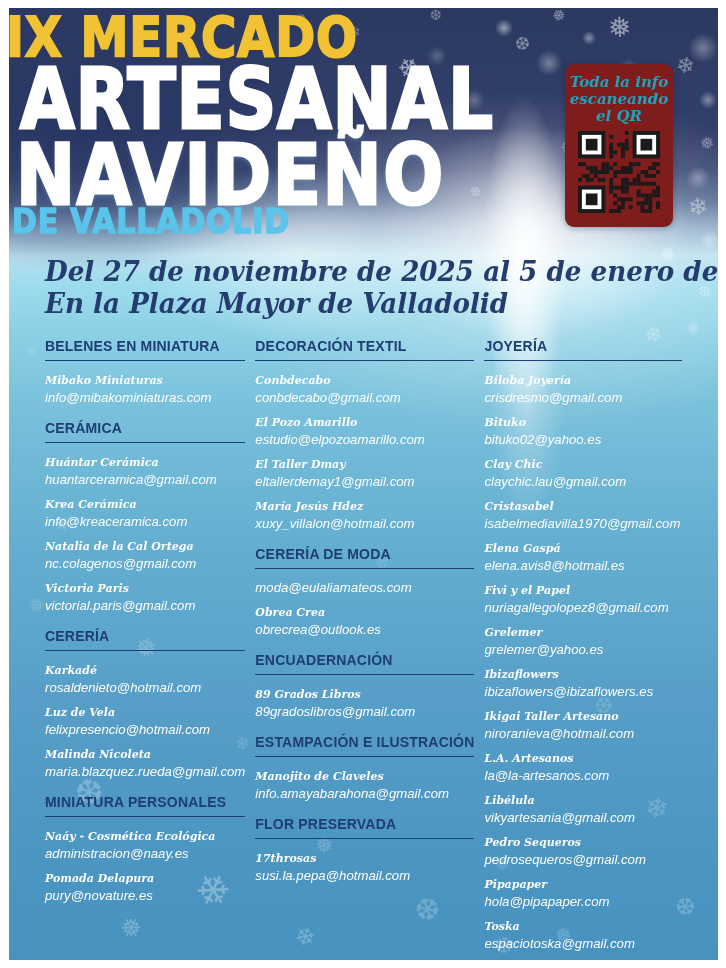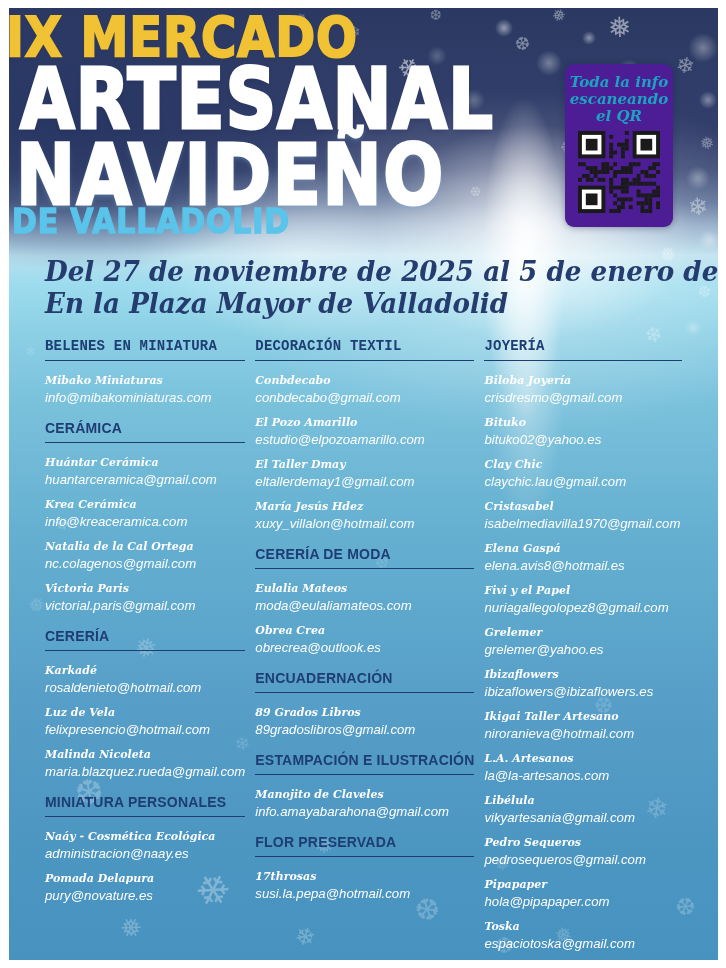--- a/index.html
+++ b/index.html
@@ -45,38 +45,38 @@
   .t1{left:6px;top:4px;font-size:56px;color:#f0c234;-webkit-text-stroke:2px #f0c234;
       transform:scaleX(.86);letter-spacing:1px;text-shadow:0 2px 3px rgba(90,60,0,.25);}
   .t2{left:20px;top:50px;font-size:84px;color:#ffffff;-webkit-text-stroke:3px #ffffff;
       transform:scaleX(.84);letter-spacing:1px;text-shadow:0 3px 5px rgba(30,40,80,.25);}
   .t3{left:16px;top:126px;font-size:84px;color:#ffffff;-webkit-text-stroke:3px #ffffff;
       transform:scaleX(.84);letter-spacing:2px;text-shadow:0 3px 6px rgba(120,170,200,.45);}
   .t4{left:12px;top:201px;font-size:34px;color:#5ac4ea;-webkit-text-stroke:1.5px #5ac4ea;
       transform:scaleX(.88);letter-spacing:1px;}
 
   
-  .qr-box{position:absolute;left:565px;top:64px;width:108px;height:163px;background:#4c1d95;
+  .qr-box{position:absolute;left:565px;top:64px;width:108px;height:163px;background:#7f1d1d;
       border-radius:9px;box-shadow:0 1px 6px rgba(20,30,60,.35);text-align:center;padding-top:10px;box-sizing:border-box;}
   .qr-caption{font-family:"DejaVu Serif",serif;font-style:italic;font-weight:bold;
       color:#1ba3c0;font-size:15px;line-height:1.12;white-space:pre-line;}
   .qr{display:block;margin:7px auto 0 auto;width:82px;height:82px;}
 
   
   .dates{position:absolute;left:45px;top:256px;font-family:"DejaVu Serif",serif;
       font-style:italic;font-weight:bold;color:#253c6e;font-size:27px;line-height:1.18;
       transform:scaleX(.97);transform-origin:left top;white-space:nowrap;}
 
   
   .directory{position:absolute;left:45px;top:338px;width:637px;display:grid;
       grid-template-columns:1fr 1fr 1fr;column-gap:10px;}
   .sec-header{font-family:"Liberation Sans","DejaVu Sans",sans-serif;font-weight:bold;
       color:#1e3d73;font-size:14px;letter-spacing:.2px;white-space:nowrap;
       border-bottom:1.5px solid #1e3d73;padding-bottom:6px;margin:15px 0 11px 0;}
-  .col > .sec-header:first-child{margin-top:0;font-family:Liberation Mono, monospace;}
+  .col > .sec-header:first-child{margin-top:0;}
   .vendor{margin-bottom:9px;}
   .vname{font-family:"DejaVu Serif",serif;font-style:italic;font-weight:bold;
       color:#ffffff;font-size:11px;line-height:18px;white-space:nowrap;}
   .vemail{font-family:"Liberation Sans","DejaVu Sans",sans-serif;font-style:italic;
       color:#ffffff;font-size:13.2px;line-height:15px;white-space:nowrap;}
 </style>
 </head>
 <body>
 
 <div class="poster">
@@ -328,21 +328,20 @@
         <div class="vendor">
           <div class="vname">El Taller Dmay</div>
           <div class="vemail">eltallerdemay1@gmail.com</div>
         </div>
         <div class="vendor">
           <div class="vname">María Jesús Hdez</div>
           <div class="vemail">xuxy_villalon@hotmail.com</div>
         </div>
         <div class="sec-header">CERERÍA DE MODA</div>
         <div class="vendor">
-          <div class="vname">Eulalia Mateos</div>
           <div class="vemail">moda@eulaliamateos.com</div>
         </div>
         <div class="vendor">
           <div class="vname">Obrea Crea</div>
           <div class="vemail">obrecrea@outlook.es</div>
         </div>
         <div class="sec-header">ENCUADERNACIÓN</div>
         <div class="vendor">
           <div class="vname">89 Grados Libros</div>
           <div class="vemail">89gradoslibros@gmail.com</div>

